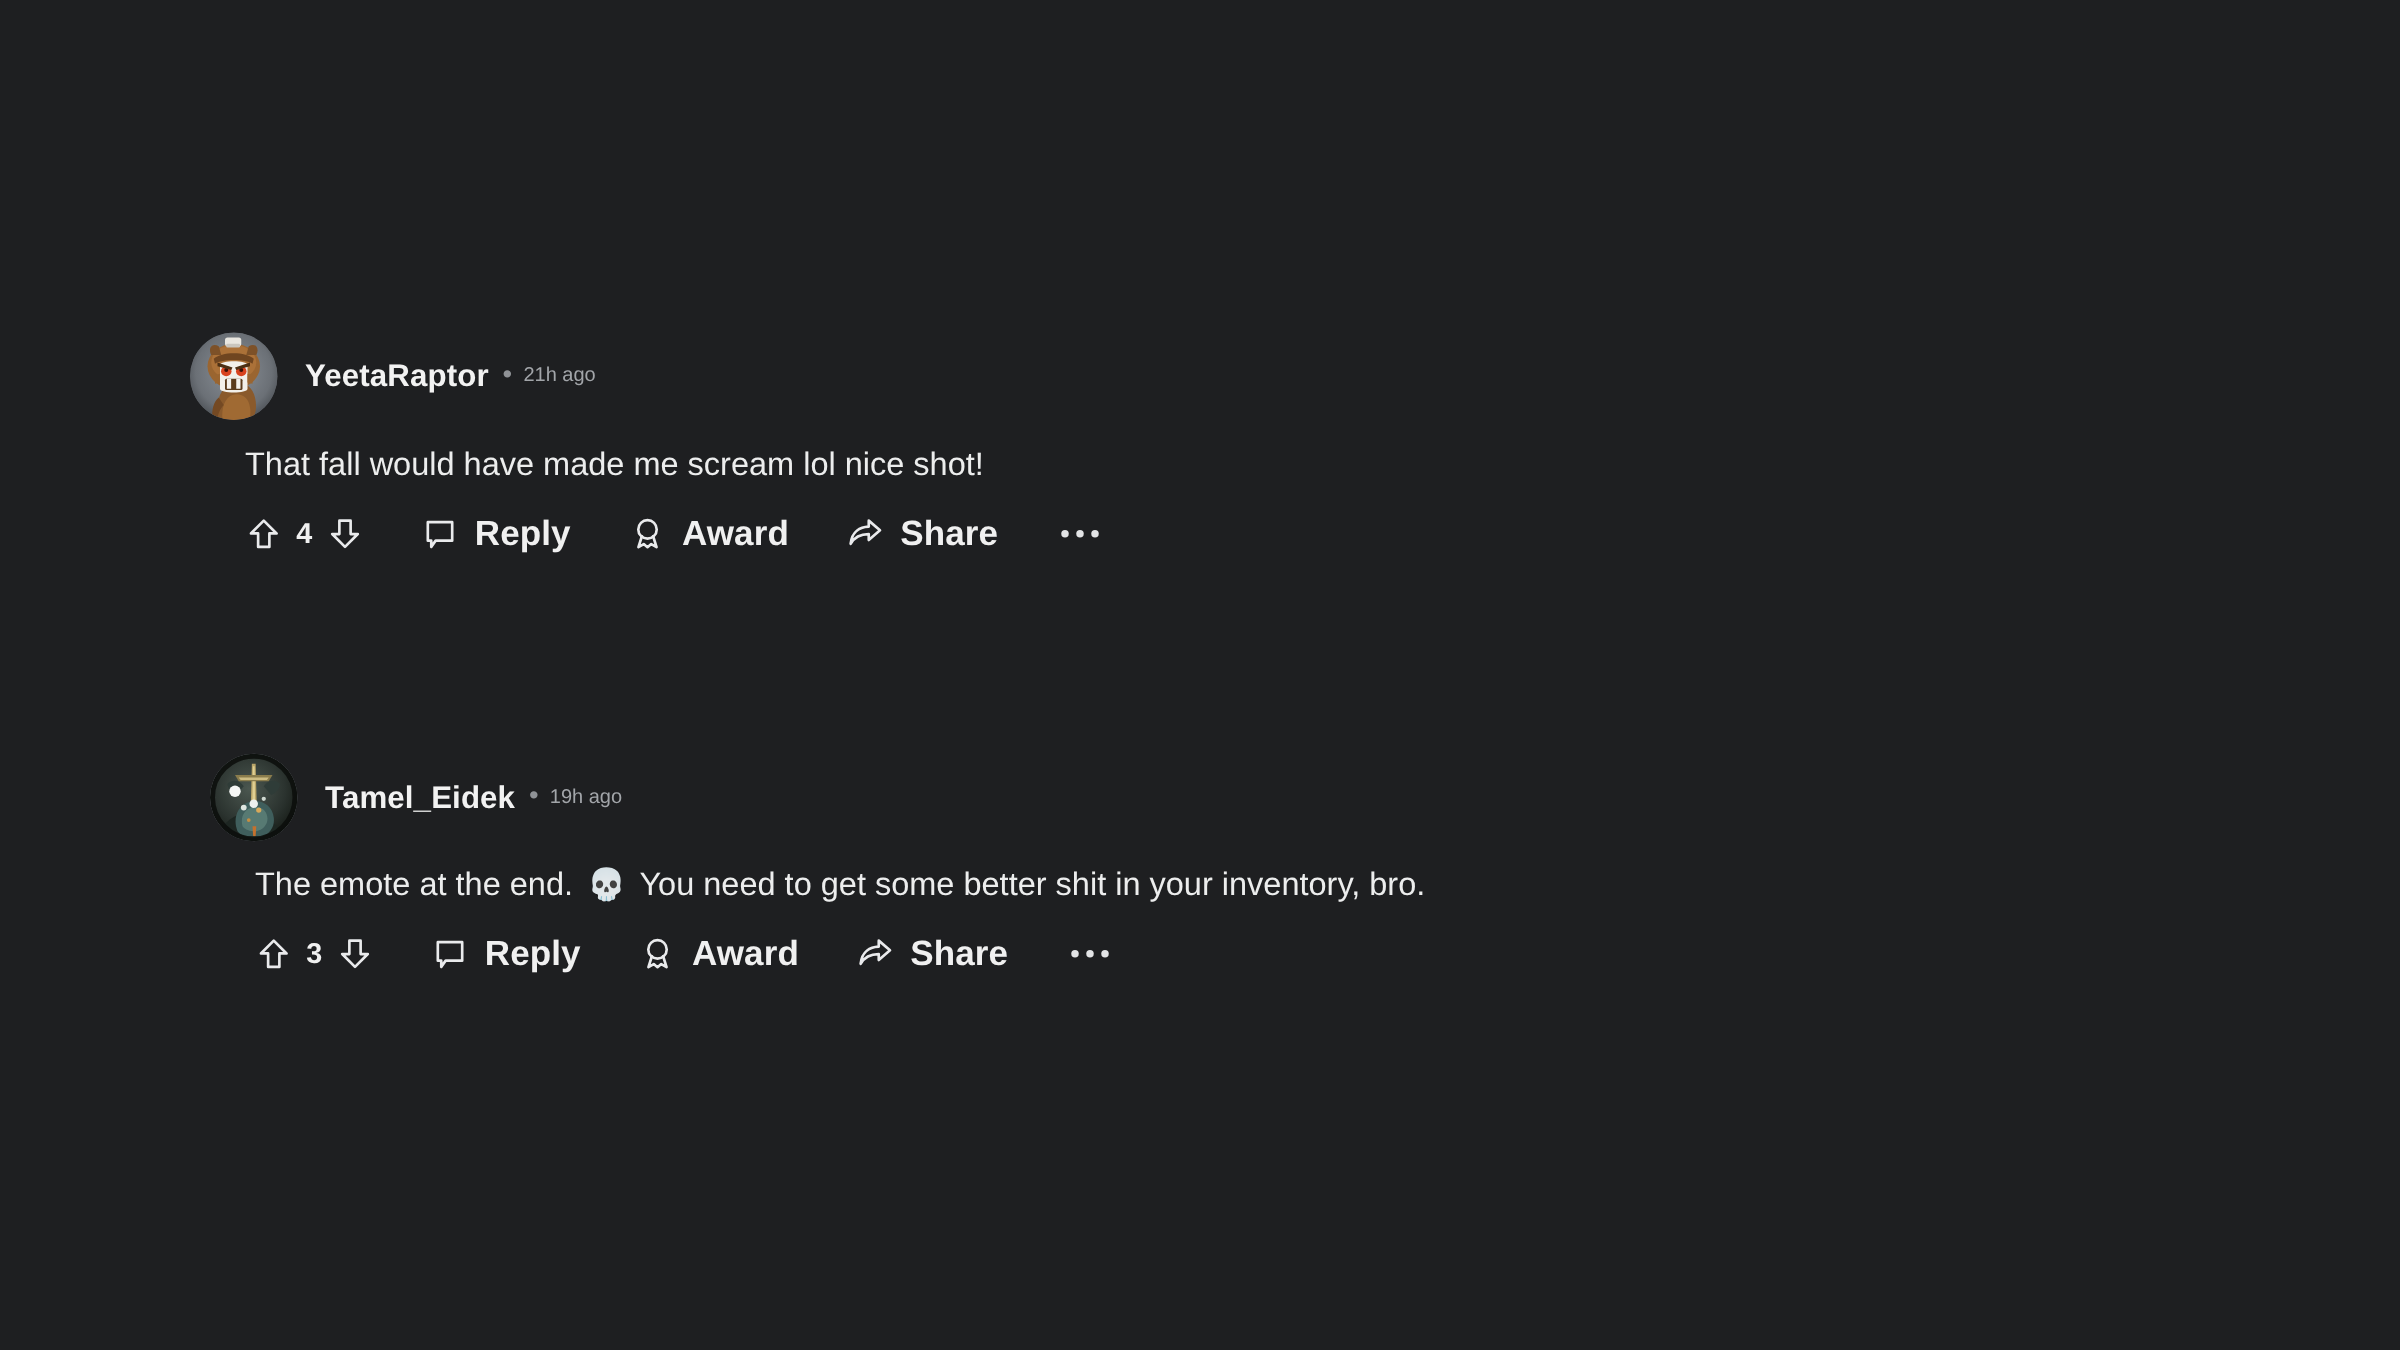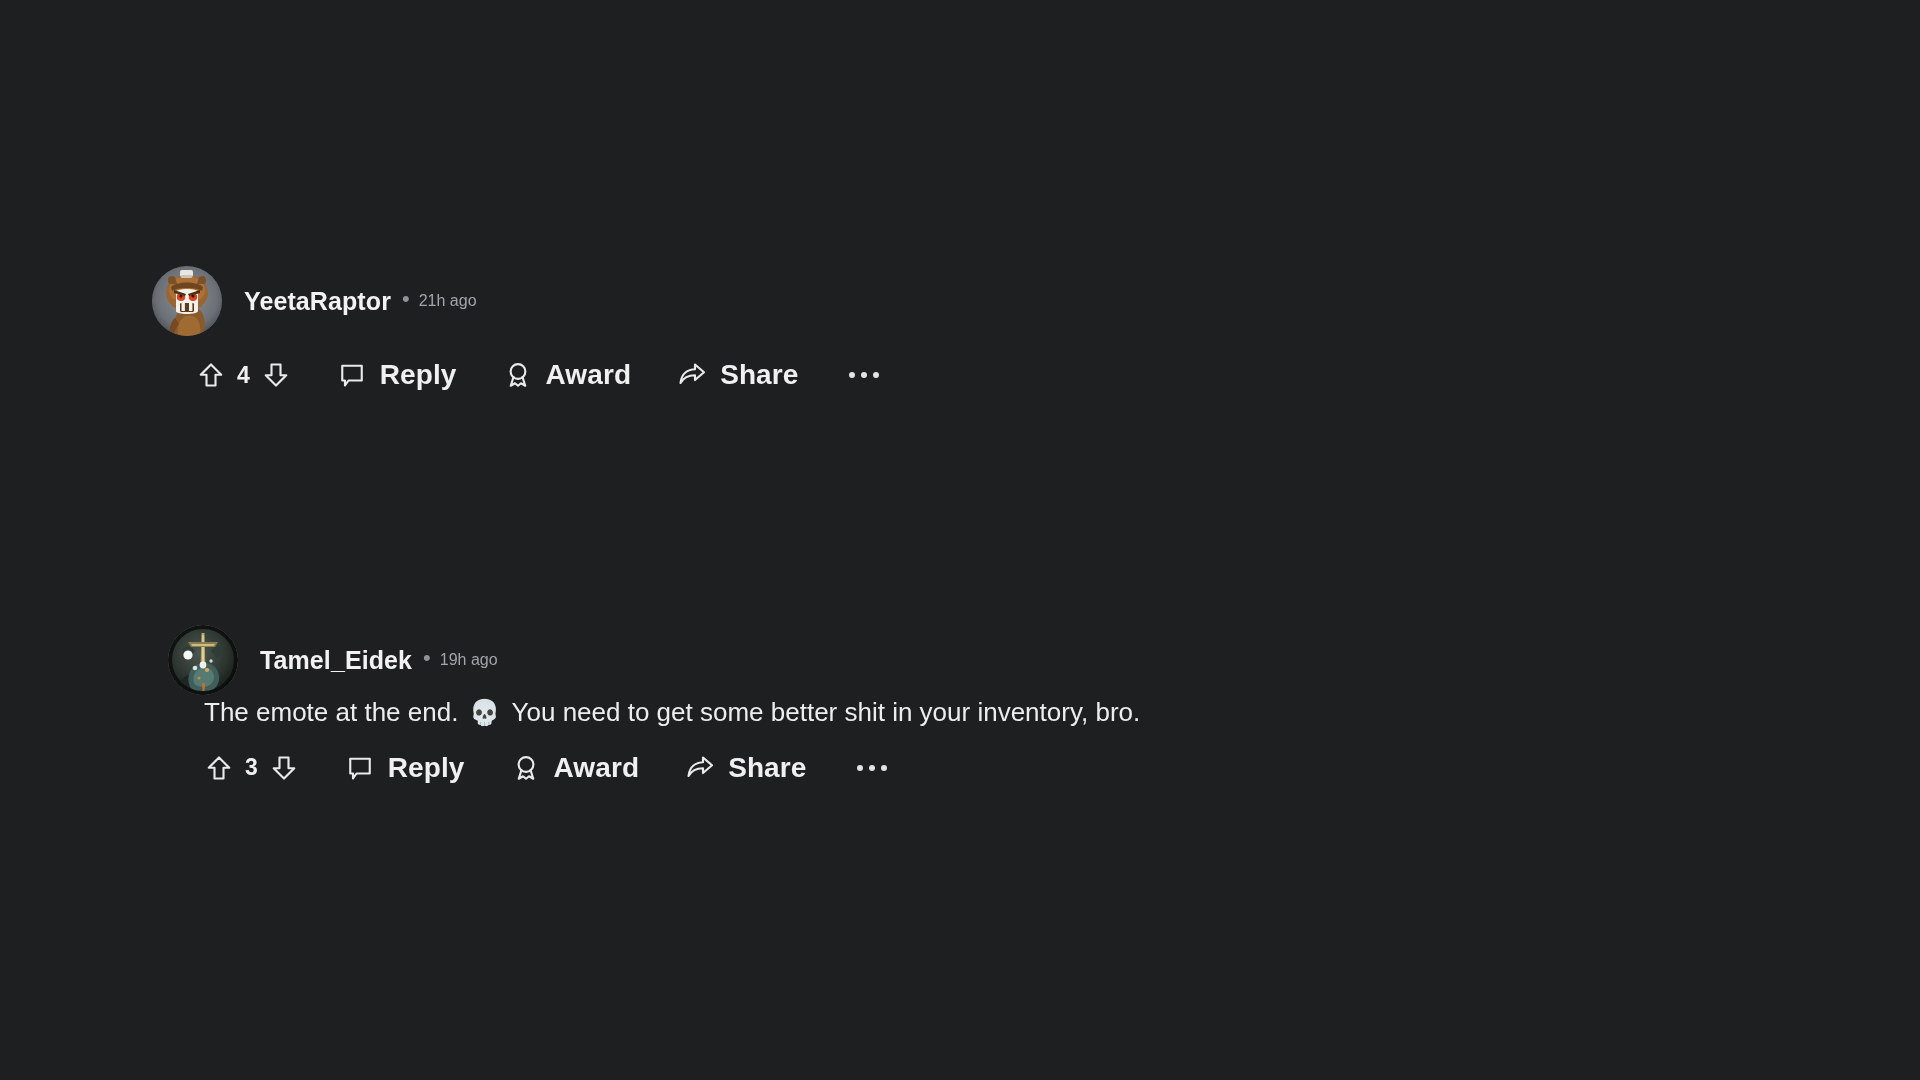--- a/index.html
+++ b/index.html
@@ -23,21 +23,21 @@
     height: 876px;
     background: #1e1f21;
   }
 
   
   .comment {
     position: absolute;
   }
 
   #comment-0 { left: 152px; top: 265px; }
-  #comment-1 { left: 168px; top: 624px; }
+  #comment-1 { left: 168px; top: 602px; }
 
   .comment-header {
     display: flex;
     align-items: center;
     height: 72px;
   }
 
   .avatar {
     width: 70px;
     height: 70px;
@@ -81,21 +81,21 @@
 
   .comment-body {
     font-size: 26px;
     line-height: 1.3;
     color: #eceded;
     white-space: nowrap;
     font-weight: normal;
   }
 
   #comment-0 .comment-body { margin-left: 44px; margin-top: 18px; }
-  #comment-1 .comment-body { margin-left: 36px; }
+  #comment-1 .comment-body { margin-left: 36px; margin-top: 17px; }
 
   .emoji {
     font-family: "DejaVu Sans", sans-serif;
     font-size: 25px;
     padding: 0 4px;
   }
 
   
   .actions {
     display: flex;
@@ -237,20 +237,21 @@
         </svg>
       </div>
 
       <div class="author-line">
         <span class="author">YeetaRaptor</span>
         <span class="dot-sep">•</span>
         <span class="timestamp">21h ago</span>
       </div>
     </div>
 
+    <div class="comment-body">That fall would have made me scream lol nice shot!</div>
 
     <div class="actions">
 
       <div class="vote-group">
         <span class="icon-btn">
           <svg class="vote-arrow" viewBox="0 0 24 24" xmlns="http://www.w3.org/2000/svg">
             <path class="stroke" d="M12 3.6 L20.2 11.8 L15.6 11.8 L15.6 20.4 L8.4 20.4 L8.4 11.8 L3.8 11.8 Z"></path>
           </svg>
         </span>
         <span class="score">4</span>

